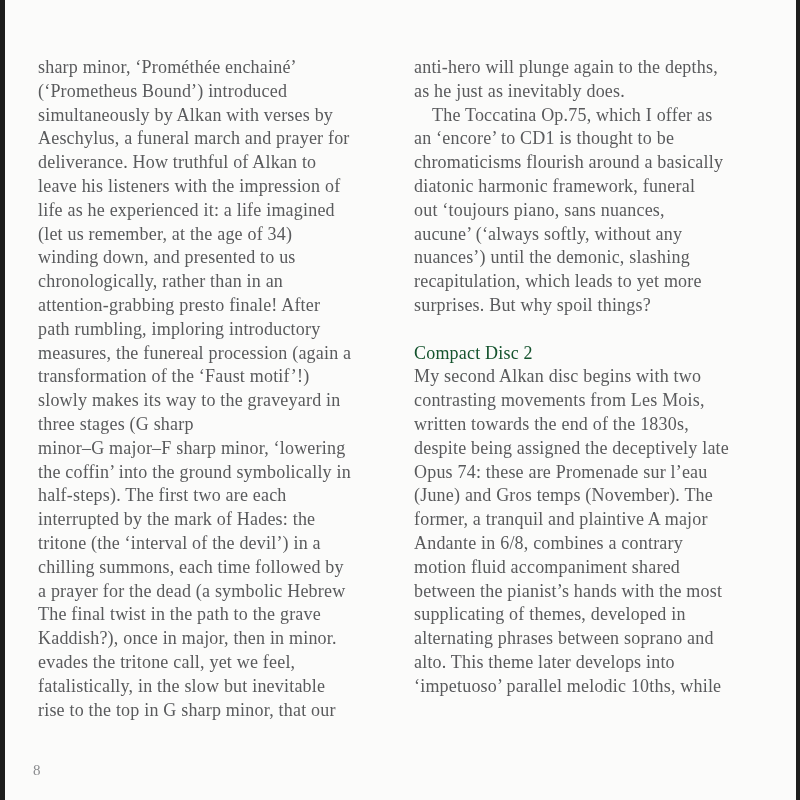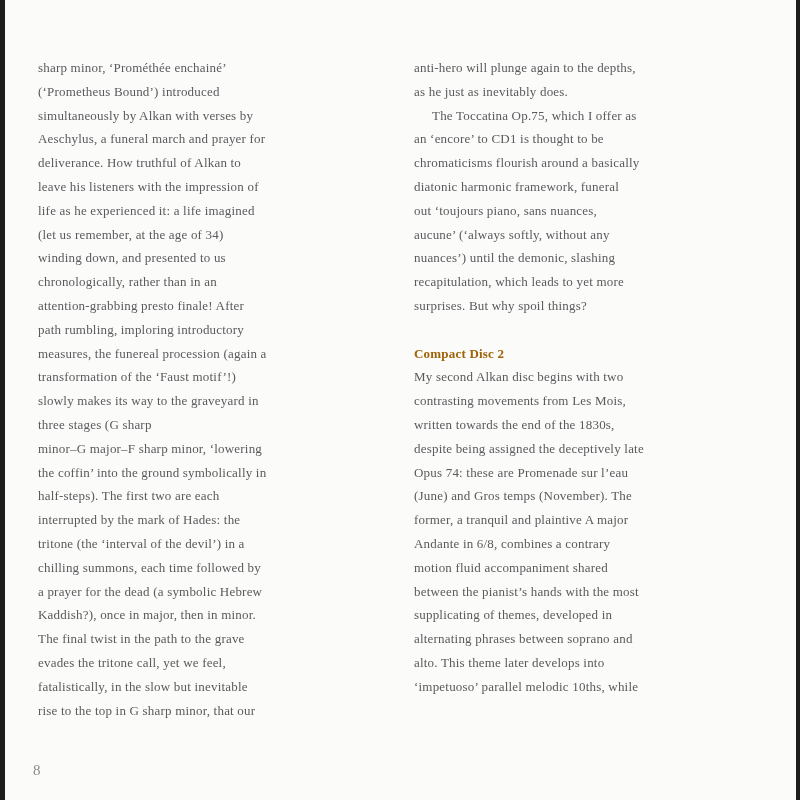--- a/index.html
+++ b/index.html
@@ -30,29 +30,29 @@
   .column {
     position: absolute;
     top: 56px;
   }
   .column-left  { left: 38px;  width: 376px; }
   .column-right { left: 414px; width: 372px; }
 
   .line {
     height: 23.8px;
     line-height: 23.8px;
-    font-size: 13px;
+    font-size: 18px;
     white-space: nowrap;
     letter-spacing: 0.2px;
   }
   .line.indent { padding-left: 18px; }
   .line.blank  { }
   .line.heading {
-    font-weight: bold;
-    color: #a16207;
+    font-weight: normal;
+    color: #14532d;
   }
   .line .italic { }
 
   .page-number {
     position: absolute;
     left: 33px;
     top: 760px;
     font-size: 15px;
     line-height: 20px;
     color: #8a8b8e;
@@ -82,22 +82,22 @@
       <div class="line"><span>transformation of the ‘Faust motif’!)</span></div>
       <div class="line"><span>slowly makes its way to the graveyard in</span></div>
       <div class="line"><span>three stages (G sharp</span></div>
       <div class="line"><span>minor–G major–F sharp minor, ‘lowering</span></div>
       <div class="line"><span>the coffin’ into the ground symbolically in</span></div>
       <div class="line"><span>half-steps). The first two are each</span></div>
       <div class="line"><span>interrupted by the mark of Hades: the</span></div>
       <div class="line"><span>tritone (the ‘interval of the devil’) in a</span></div>
       <div class="line"><span>chilling summons, each time followed by</span></div>
       <div class="line"><span>a prayer for the dead (a symbolic Hebrew</span></div>
+      <div class="line"><span>The final twist in the path to the grave</span></div>
       <div class="line"><span>Kaddish?), once in major, then in minor.</span></div>
-      <div class="line"><span>The final twist in the path to the grave</span></div>
       <div class="line"><span>evades the tritone call, yet we feel,</span></div>
       <div class="line"><span>fatalistically, in the slow but inevitable</span></div>
       <div class="line"><span>rise to the top in G sharp minor, that our</span></div>
     </div>
 
   <div class="column column-right" id="col-right">
       <div class="line"><span>anti-hero will plunge again to the depths,</span></div>
       <div class="line"><span>as he just as inevitably does.</span></div>
       <div class="line indent"><span>The </span><span class="italic">Toccatina</span><span> Op.75, which I offer as</span></div>
       <div class="line"><span>an ‘encore’ to CD1 is thought to be</span></div>

